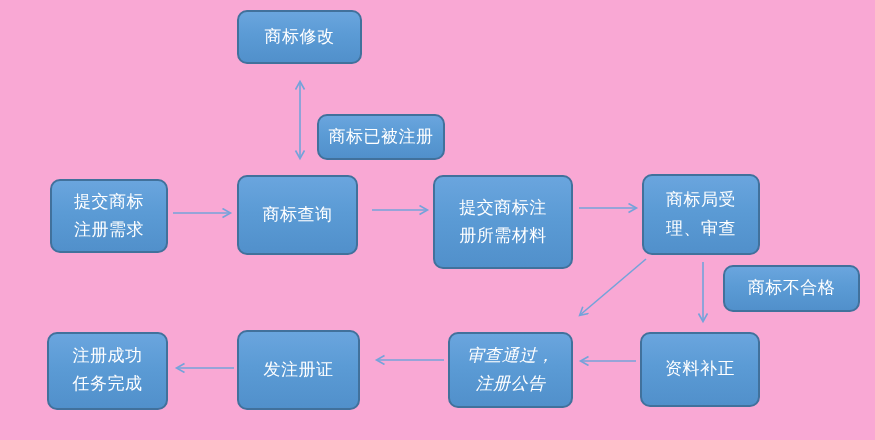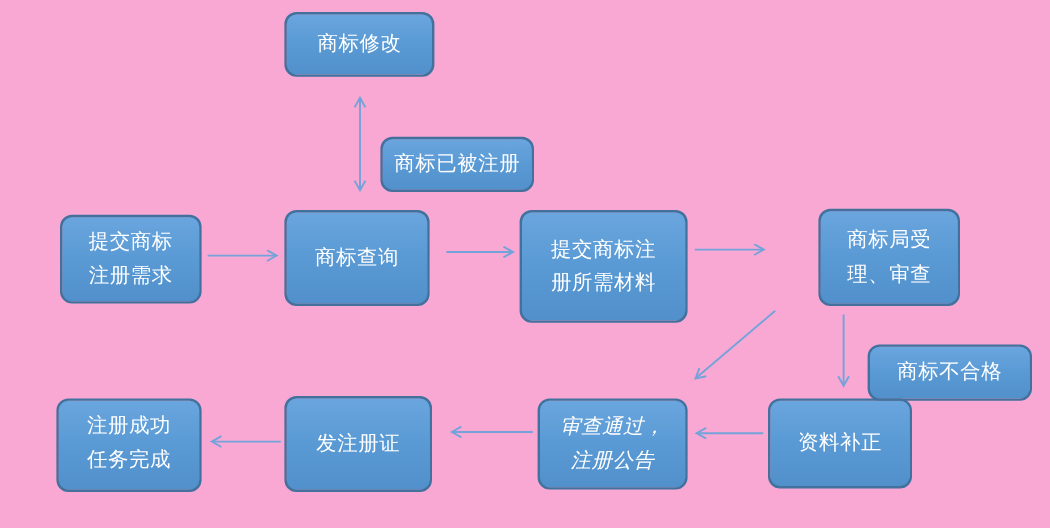--- a/index.html
+++ b/index.html
@@ -48,24 +48,24 @@
   <div class="node" style="left:317px; top:97px;  width:128px; height:46px;margin-top:17px;">商标已被注册</div>
 
   <div class="node" style="left:50px;  top:179px; width:118px; height:74px;">提交商标
 注册需求</div>
 
   <div class="node" style="left:237px; top:175px; width:121px; height:80px;">商标查询</div>
 
   <div class="node" style="left:433px; top:175px; width:140px; height:94px;">提交商标注
 册所需材料</div>
 
-  <div class="node" style="left:642px; top:174px; width:118px; height:81px;margin-left:40px;">商标局受
+  <div class="node" style="left:642px; top:174px; width:118px; height:81px;">商标局受
 理、审查</div>
 
-  <div class="node" style="left:723px; top:265px; width:137px; height:47px;margin-top:22px;">商标不合格</div>
+  <div class="node" style="left:723px; top:265px; width:137px; height:47px;">商标不合格</div>
 
   <div class="node" style="left:640px; top:332px; width:120px; height:75px;">资料补正</div>
 
   <div class="node" style="left:448px; top:332px; width:125px; height:76px;font-style:italic;">审查通过，
 注册公告</div>
 
   <div class="node" style="left:237px; top:330px; width:123px; height:80px;">发注册证</div>
 
   <div class="node" style="left:47px;  top:332px; width:121px; height:78px;font-family:Liberation Mono, monospace;">注册成功
 任务完成</div>

